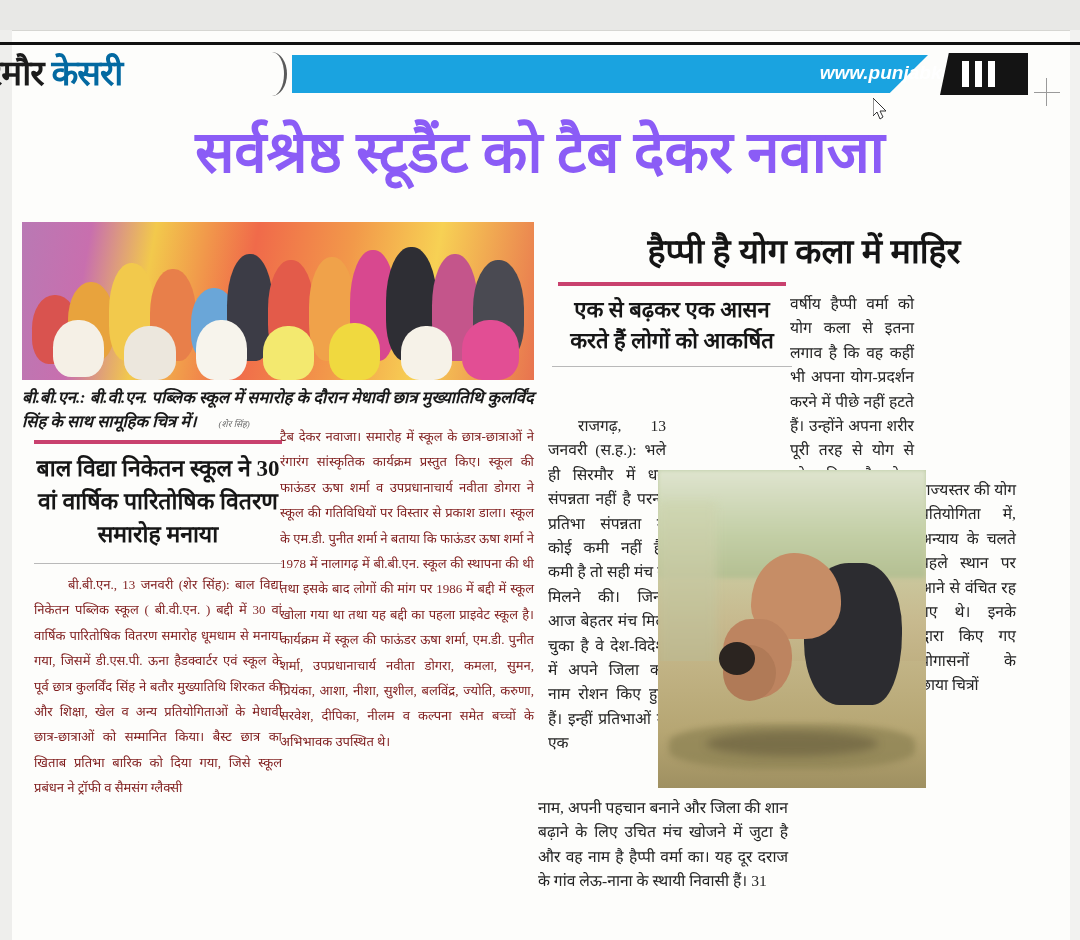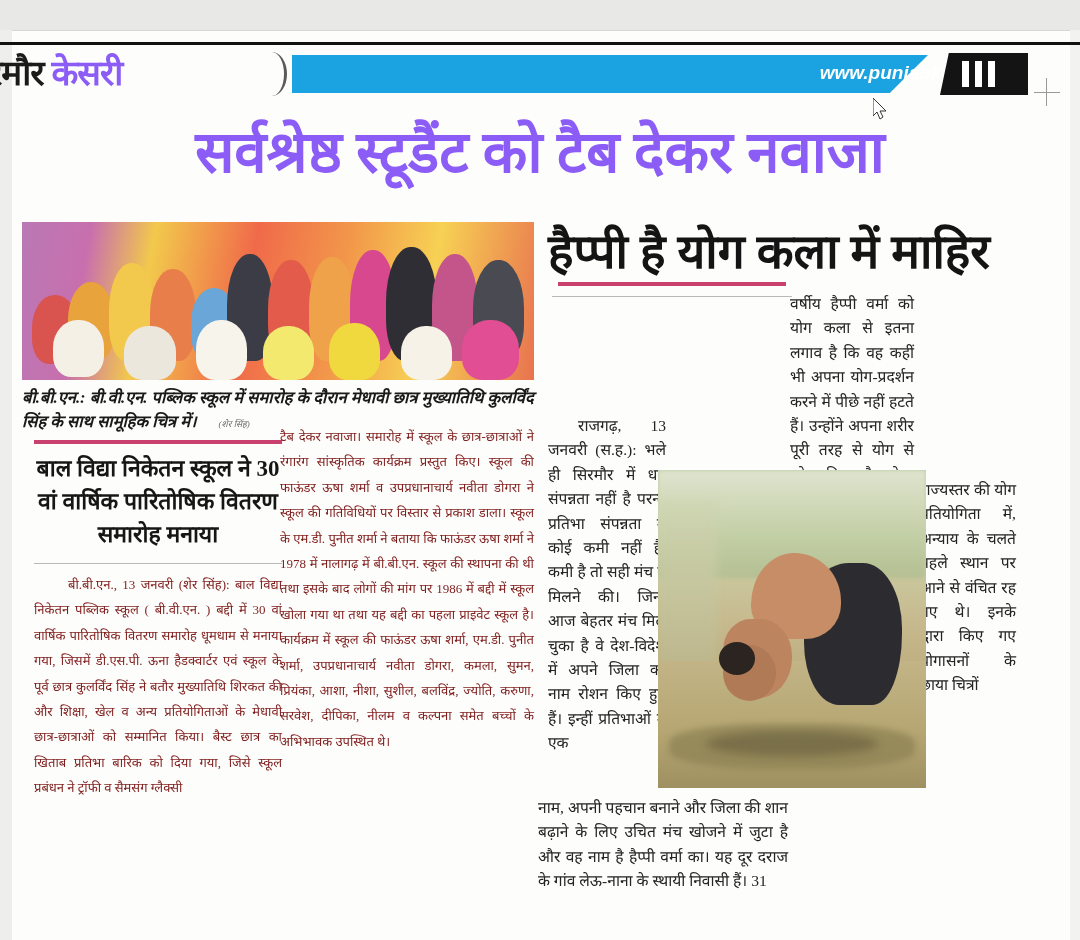--- a/index.html
+++ b/index.html
@@ -58,21 +58,21 @@
   .masthead-logo {
     position: absolute;
     left: -12px; top: 6px;
     font-family: "Liberation Serif", "DejaVu Serif", serif;
     font-weight: bold;
     font-size: 35px;
     letter-spacing: -1px;
     white-space: nowrap;
   }
   .masthead-logo .lg-dark { color: #1b1b1b; }
-  .masthead-logo .lg-red { color: #8b5cf6; }
+  .masthead-logo .lg-red { color: #0369a1; }
 
   .masthead-bracket {
     position: absolute;
     left: 262px; top: 10px;
     width: 22px; height: 44px;
     border-right: 3px solid #5a5a5a;
     border-radius: 0 60% 60% 0 / 0 50% 50% 0;
   }
 
   .masthead-bar {
@@ -225,22 +225,23 @@
   .body-text.indent { text-indent: 34px; }
 
   
   #right-article {
     position: absolute;
     left: 548px; top: 228px;
     width: 512px;
   }
   .headline-2 {
     width: 512px;
-    font-weight: bold;
-    font-size: 48px;
+    text-align: center;
+    font-weight: bold;
+    font-size: 34px;
     line-height: 48px;
     color: #141414;
     white-space: nowrap;
   }
   .pink-rule-2 {
     width: 228px;
     height: 4px;
     background: #c9416e;
     margin: 6px 0 0 10px;
   }
@@ -460,20 +461,21 @@
 
     <div class="lcol-2">
       <div class="body-text">टैब देकर नवाजा। समारोह में स्कूल के छात्र-छात्राओं ने रंगारंग सांस्कृतिक कार्यक्रम प्रस्तुत किए। स्कूल की फाऊंडर ऊषा शर्मा व उपप्रधानाचार्य नवीता डोगरा ने स्कूल की गतिविधियों पर विस्तार से प्रकाश डाला। स्कूल के एम.डी. पुनीत शर्मा ने बताया कि फाऊंडर ऊषा शर्मा ने 1978 में नालागढ़ में बी.बी.एन. स्कूल की स्थापना की थी तथा इसके बाद लोगों की मांग पर 1986 में बद्दी में स्कूल खोला गया था तथा यह बद्दी का पहला प्राइवेट स्कूल है। कार्यक्रम में स्कूल की फाऊंडर ऊषा शर्मा, एम.डी. पुनीत शर्मा, उपप्रधानाचार्य नवीता डोगरा, कमला, सुमन, प्रियंका, आशा, नीशा, सुशील, बलविंद्र, ज्योति, करुणा, सरवेश, दीपिका, नीलम व कल्पना समेत बच्चों के अभिभावक उपस्थित थे।</div>
     </div>
 
   </div>
 
   <div id="right-article">
     <div class="headline-2">हैप्पी है योग कला में माहिर</div>
     <div class="pink-rule-2"></div>
+    <div class="sub-head-2">एक से बढ़कर एक आसन करते हैं लोगों को आकर्षित</div>
     <div class="thin-rule-2"></div>
   </div>
 
   <div class="rcol-a narrow-text indent">राजगढ़, 13 जनवरी (स.ह.): भले ही सिरमौर में धन संपन्नता नहीं है परन्तु प्रतिभा संपन्नता में कोई कमी नहीं है, कमी है तो सही मंच न मिलने की। जिन्हें आज बेहतर मंच मिल चुका है वे देश-विदेश में अपने जिला का नाम रोशन किए हुए हैं। इन्हीं प्रतिभाओं में एक</div>
   <div class="rcol-b narrow-text">वर्षीय हैप्पी वर्मा को योग कला से इतना लगाव है कि वह कहीं भी अपना योग-प्रदर्शन करने में पीछे नहीं हटते हैं। उन्होंने अपना शरीर पूरी तरह से योग से जोड़ दिया है। ऐसा शायद ही कोई आसन होगा जिसे हैप्पी बखूबी नहीं कर सकते। इसी संदर्भ में इनका दुर्भाग्य ही कहा जाएगा कि यह</div>
   <div class="rcol-c narrow-text">राज्यस्तर की योग प्रतियोगिता में, अन्याय के चलते पहले स्थान पर आने से वंचित रह गए थे। इनके द्वारा किए गए योगासनों के छाया चित्रों</div>
 
   <div class="photo-yoga">
     <div class="yoga-sky"></div>
     <div class="bg-blur-left"></div>

